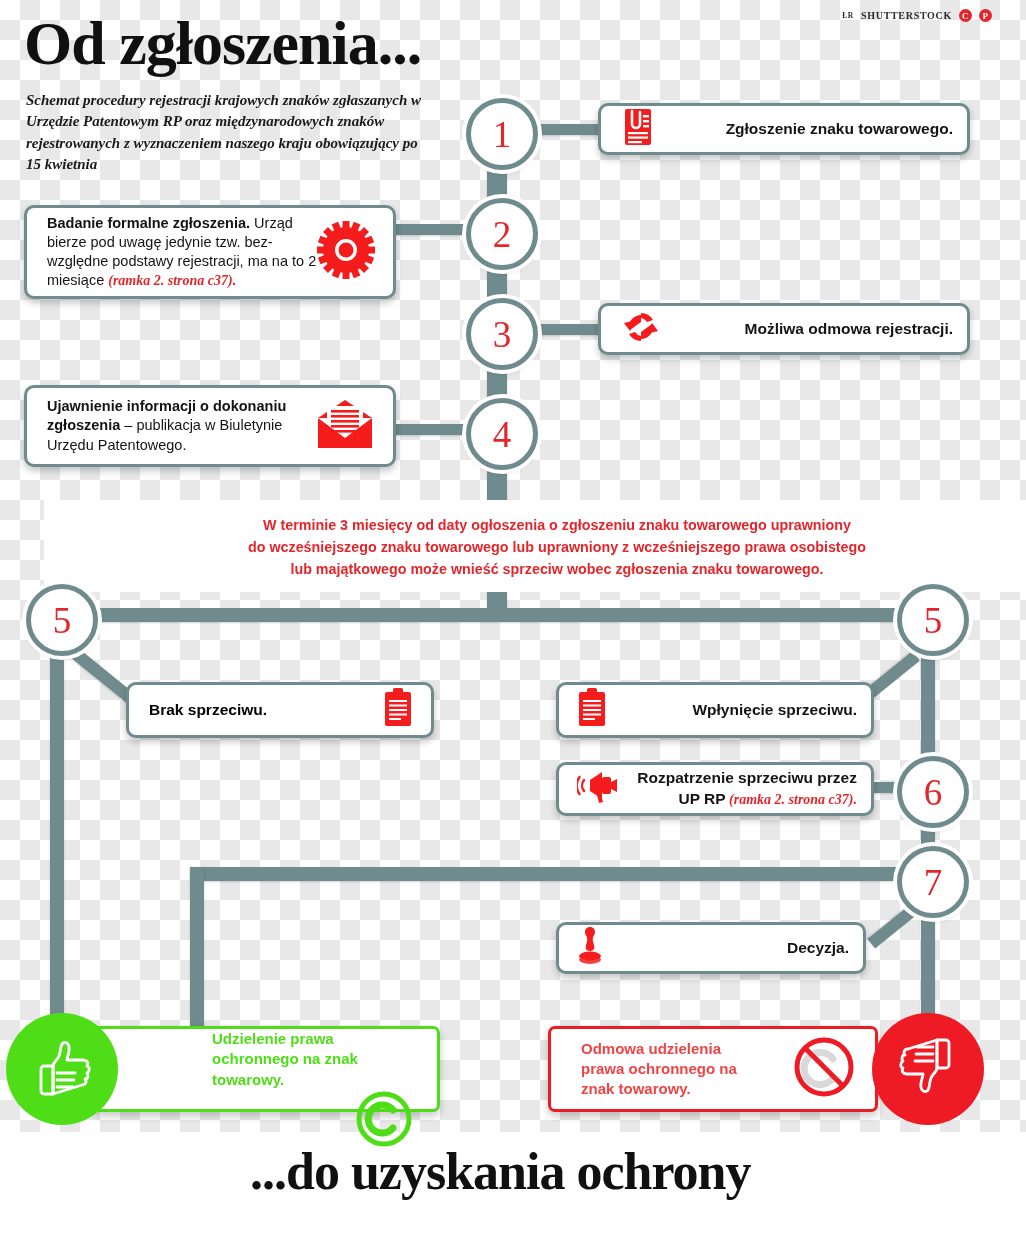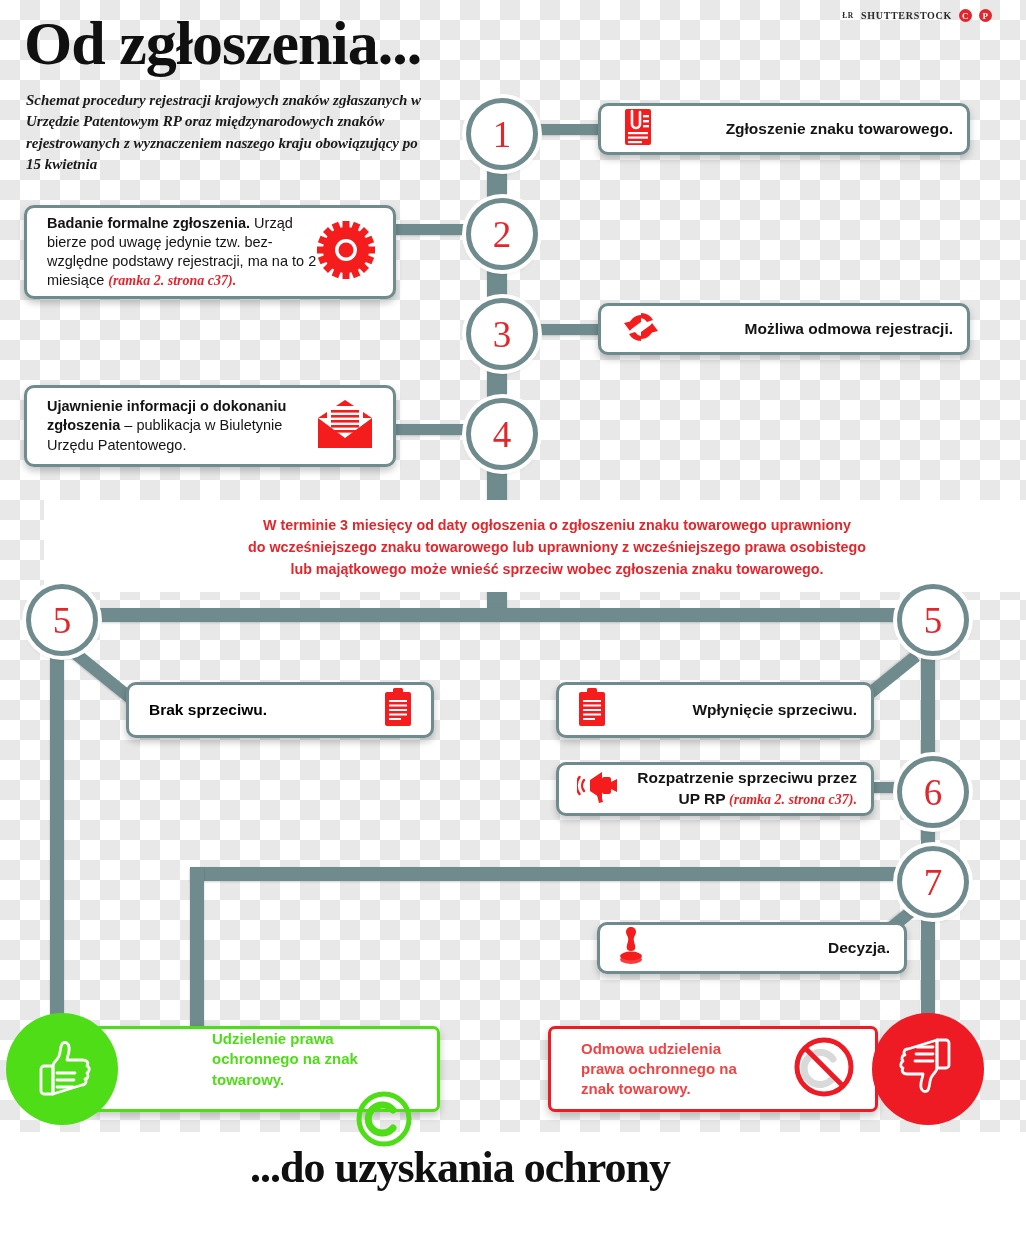--- a/index.html
+++ b/index.html
@@ -60,21 +60,21 @@
     font-size:62px;letter-spacing:-1px;color:#101010;white-space:nowrap;
   }
   .sub{
     position:absolute;left:26px;top:90px;width:400px;
     font-family:"Liberation Serif", serif;font-style:italic;font-weight:bold;
     font-size:15px;line-height:1.42;color:#1a1a1a;
   }
   .h-bot{
     position:absolute;left:250px;top:1142px;
     font-family:"Liberation Serif", serif;font-weight:bold;
-    font-size:44px;letter-spacing:-1px;color:#101010;white-space:nowrap;
+    font-size:52px;letter-spacing:-1px;color:#101010;white-space:nowrap;
   }
   .credit{
     position:absolute;right:34px;top:9px;
     font-family:"Liberation Serif", serif;font-weight:bold;font-size:10px;
     letter-spacing:.7px;color:#2a2a2a;display:flex;align-items:center;gap:7px;
   }
   .credit .tiny{font-size:7.5px;}
   .cmark{width:13px;height:13px;border-radius:50%;background:#e3262b;color:#fff;
     font-size:9px;display:inline-flex;align-items:center;justify-content:center;
     font-family:"Liberation Serif",serif;font-weight:bold;}
@@ -310,21 +310,21 @@
         <rect x="25" y="8" width="9" height="17" rx="2" fill="#f41c1c"></rect>
         <polygon points="40,10 40,23 34,20 34,13" fill="#f41c1c"></polygon>
         <path d="M19 22l3 12 4-1-3-11z" fill="#f41c1c"></path>
       </svg>
     </span>
     <span class="right-label" style="line-height:1.35;">
       <b>Rozpatrzenie sprzeciwu przez UP RP</b><span class="ref"> (ramka 2. strona c37).</span>
     </span>
   </div>
 
-  <div class="box" style="left:556px;top:922px;width:310px;height:52px;margin-left:41px;">
+  <div class="box" style="left:556px;top:922px;width:310px;height:52px;">
     <span class="icoL">
       <svg width="26" height="42" viewBox="0 0 26 42">
         <path d="M13 2c-3.2 0-5 2.2-5 5 0 3 2.3 4.2 2.3 7.2 0 3-1.6 5-1.6 8.4 0 2 1.4 3.4 4.3 3.4s4.3-1.4 4.3-3.4c0-3.4-1.6-5.4-1.6-8.4 0-3 2.3-4.2 2.3-7.2 0-2.8-1.8-5-5-5z" fill="#f41c1c"></path>
         <ellipse cx="13" cy="31" rx="11" ry="4.4" fill="#f41c1c"></ellipse>
         <ellipse cx="13" cy="34.5" rx="11" ry="4.4" fill="#f41c1c" opacity=".85"></ellipse>
       </svg>
     </span>
     <span class="right-label">Decyzja.</span>
   </div>
 

